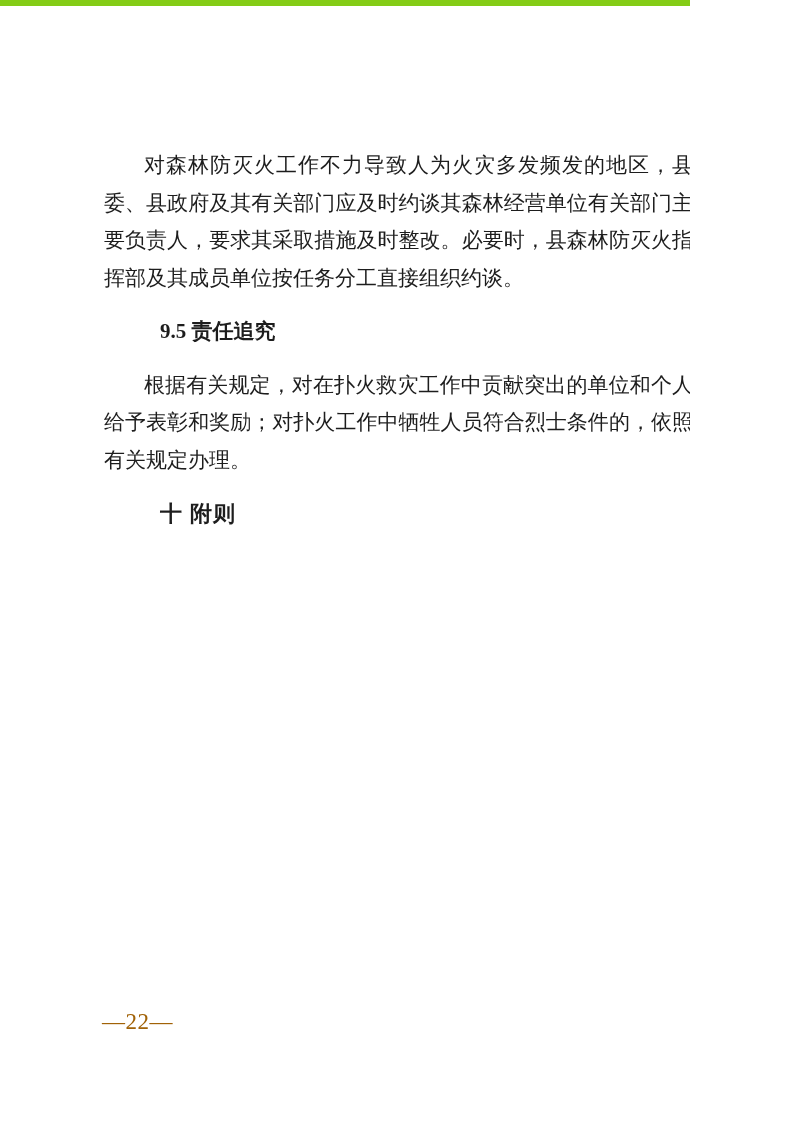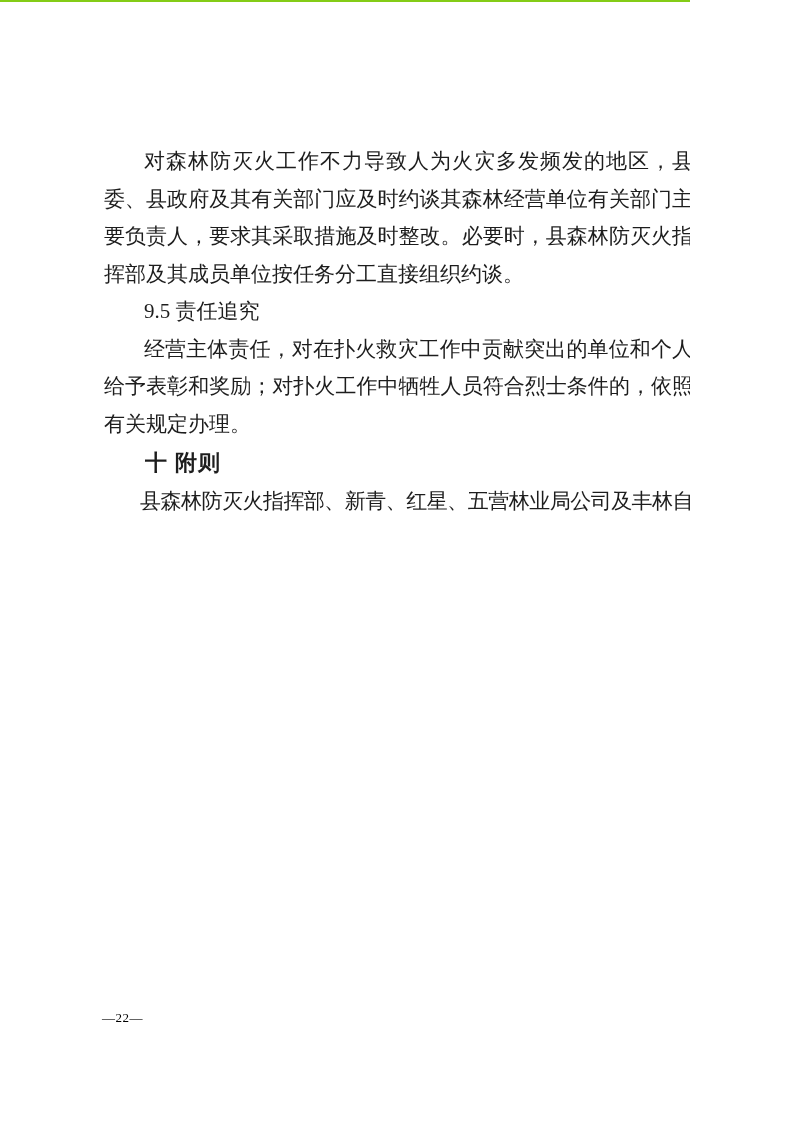--- a/index.html
+++ b/index.html
@@ -5,21 +5,21 @@
   html, body {
     margin: 0;
     padding: 0;
     background: #ffffff;
   }
   .page {
     position: relative;
     width: 690px;
     height: 1122px;
     background: #ffffff;
-    border-top: 2px solid #84cc16;
+    border-top: 6px solid #84cc16;
     box-sizing: border-box;
     overflow: hidden;
     color: #1d1d1d;
     font-family: "Liberation Serif", "DejaVu Serif", serif;
   }
   .content {
     position: absolute;
     left: 104px;
     top: 141px;
     width: 589px;
@@ -27,57 +27,56 @@
   .para {
     margin: 0;
     font-size: 21px;
     line-height: 37.5px;
     text-align: justify;
     text-justify: inter-character;
     text-indent: 40px;
     font-weight: normal;
   }
   .h-section {
-    margin: 0;
+    margin: 16px;
     font-size: 21px;
     line-height: 37.5px;
-    font-weight: normal;
+    font-weight: bold;
     text-indent: 40px;
   }
   .h-chapter {
-    margin: 1px;
+    margin: 16px;
     font-size: 22px;
     line-height: 37.5px;
     font-weight: bold;
     text-indent: 40px;
     font-family: "Liberation Sans", "DejaVu Sans", sans-serif;
     letter-spacing: 1px;
   }
   .para-tight {
     text-indent: 36px;
     letter-spacing: -0.6px;
     text-align-last: justify;
   }
   .page-number {
     position: absolute;
     left: 102px;
     top: 1004px;
-    font-size: 13px;
+    font-size: 23px;
     line-height: 24px;
     letter-spacing: 0.5px;
-    color: #000000;
+    color: #a16207;
     font-family: "Liberation Serif", "DejaVu Serif", serif;
   }
 </style>
 </head>
 <body>
 
 <div class="page">
   <div class="content">
     <p class="para">对森林防灭火工作不力导致人为火灾多发频发的地区，县委、县政府及其有关部门应及时约谈其森林经营单位有关部门主要负责人，要求其采取措施及时整改。必要时，县森林防灭火指挥部及其成员单位按任务分工直接组织约谈。</p>
     <h3 class="h-section">9.5 责任追究</h3>
-    <p class="para">经营主体责任，对在扑火救灾工作中贡献突出的单位和个人给予表彰和奖励；对扑火工作中牺牲人员符合烈士条件的，依照有关规定办理。</p>
+    <p class="para">根据有关规定，对在扑火救灾工作中贡献突出的单位和个人给予表彰和奖励；对扑火工作中牺牲人员符合烈士条件的，依照有关规定办理。</p>
     <h2 class="h-chapter">十 附则</h2>
-    <p class="para para-tight">县森林防灭火指挥部、新青、红星、五营林业局公司及丰林自</p>
   </div>
 
   <div class="page-number">—22—</div>
 </div>
 
 </body></html>

